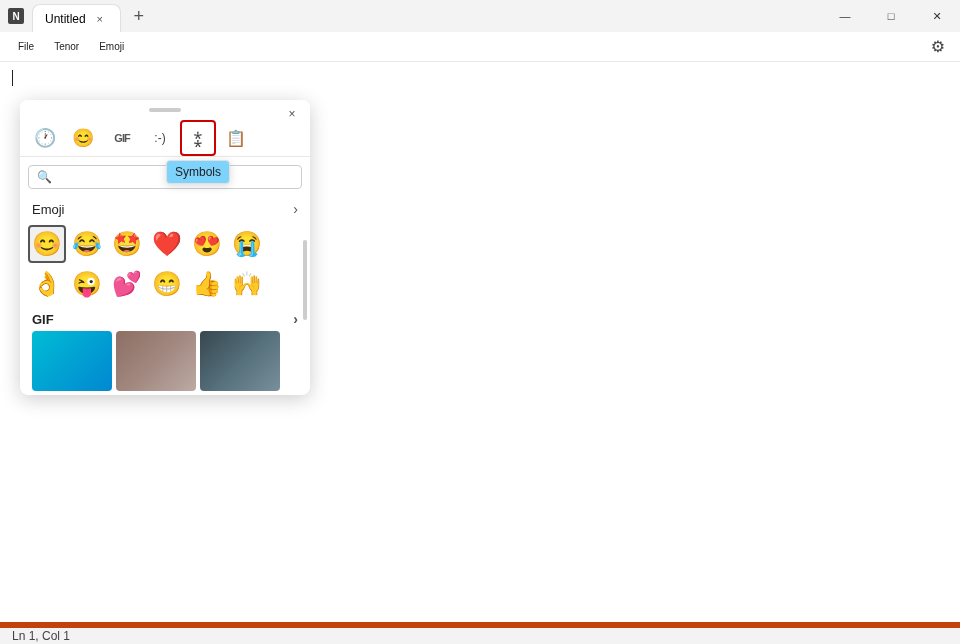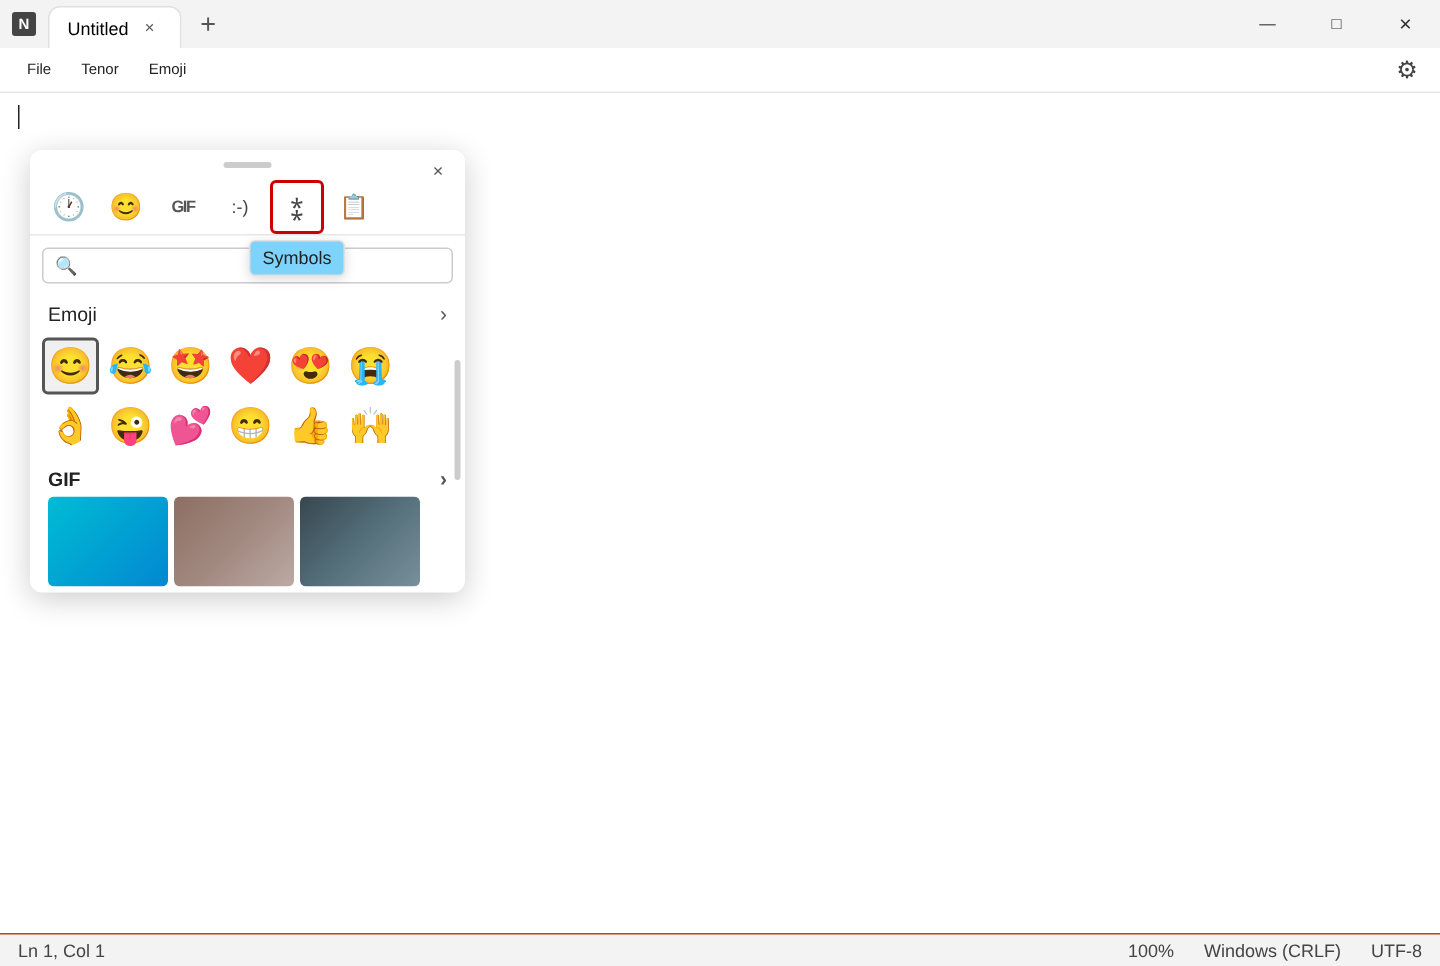--- a/index.html
+++ b/index.html
@@ -119,21 +119,21 @@
       vertical-align: text-bottom;
     }
     @keyframes blink { 50% { opacity: 0; } }
 
     
     .statusbar {
       position: absolute;
       bottom: 0; left: 0; right: 0;
       height: 22px;
       background: #f3f3f3;
-      border-top: 1px solid #c2410c;
+      border-top: 6px solid #c2410c;
       display: flex;
       align-items: center;
       padding: 0 12px;
       font-size: 12px;
       color: #444;
     }
     .statusbar-right {
       margin-left: auto;
       display: flex;
       gap: 20px;
@@ -340,25 +340,20 @@
     <div class="settings-btn">⚙</div>
   </div>
 </div>
 
 <div class="editor-area">
   <span class="cursor"></span>
 </div>
 
 <div class="statusbar">
   <span>Ln 1, Col 1</span>
-  <div class="statusbar-right">
-    <span>100%</span>
-    <span>Windows (CRLF)</span>
-    <span>UTF-8</span>
-  </div>
 </div>
 
 <div class="emoji-panel">
   <div class="panel-drag">
     <div class="drag-handle"></div>
   </div>
   <div class="panel-close">×</div>
 
   <div class="panel-tabs">
 

